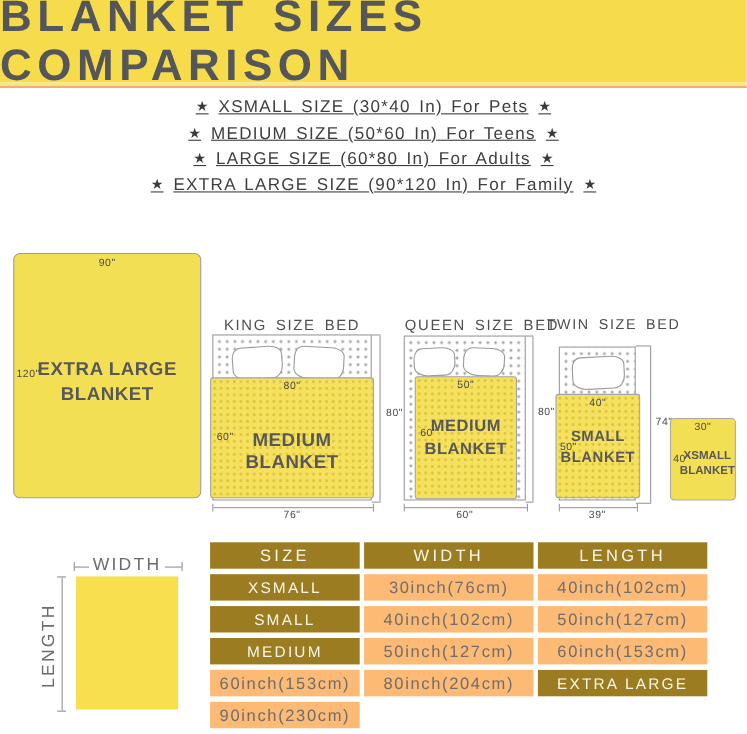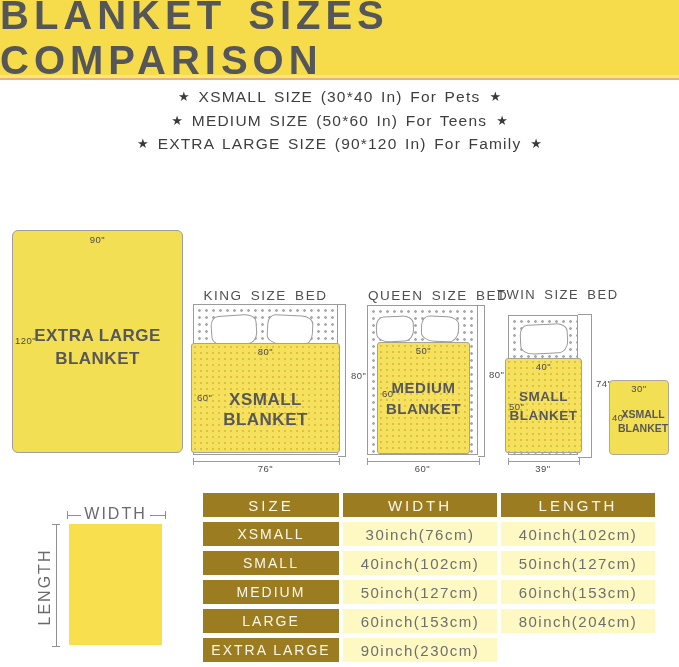--- a/index.html
+++ b/index.html
@@ -10,21 +10,21 @@
   .banner{position:absolute;left:0;top:0;width:679px;height:75px;background:#F6DC4B;
           display:flex;align-items:center;justify-content:center;}
   .banner h1{margin:0;font-size:40px;font-weight:bold;letter-spacing:5px;color:#55565A;
              word-spacing:6px;}
   .banner-strip1{position:absolute;left:0;top:75px;width:679px;height:3px;background:#FAE77E;}
   .banner-strip2{position:absolute;left:0;top:78px;width:679px;height:2px;background:#EFAE72;}
 
   
   .features{position:absolute;left:0;top:85px;width:679px;text-align:center;}
   .feature-line{height:23.5px;line-height:23.5px;font-size:15.5px;letter-spacing:1.2px;
-                word-spacing:2px;color:#3E3E3E;}
+                word-spacing:2px;color:#3E3E3E;text-decoration:underline;}
   .star{font-size:13px;color:#3A3A3A;margin:0 9px;letter-spacing:0;vertical-align:1px;}
 
   
   .abs{position:absolute;}
   .bed{background-color:#FFFFFF;border:1.5px solid #9B9B9B;
        background-image:radial-gradient(#A9A9A9 1.1px,transparent 1.6px);
        background-size:7px 7px;background-position:2px 2px;box-sizing:border-box;}
   .pillow{background:#FFFFFF;border:1.5px solid #9B9B9B;box-sizing:border-box;
           border-radius:8px 12px 10px 14px / 10px 8px 12px 9px;}
   .blanket{background-color:#F5E15E;border:1px solid #A3A3A3;border-radius:3px;
@@ -61,62 +61,63 @@
   .legend-lline{position:absolute;left:52px;top:524px;width:8px;height:121px;
                 border-top:1px solid #8F8F8F;border-bottom:1px solid #8F8F8F;}
   .legend-lline::before{content:"";position:absolute;left:4px;top:0;bottom:0;
                         border-left:1px solid #8F8F8F;}
   .legend-llabel{position:absolute;left:-35px;top:578px;width:160px;text-align:center;
                  transform:rotate(-90deg);transform-origin:center;
                  font-size:16px;letter-spacing:2px;color:#6B6B6B;}
   .legend-llabel span{background:#fff;padding:0 3px;}
 
   
-  .size-table{position:absolute;left:203px;top:493px;display:grid;
+  .size-table{position:absolute;left:191px;top:493px;display:grid;
               grid-template-columns:136px 154px 154px;
               grid-auto-rows:24px;column-gap:4px;row-gap:5px;}
   .cell{display:flex;align-items:center;justify-content:center;white-space:nowrap;}
   .th{background:#9C7C20;color:#FBF7EA;font-size:15px;letter-spacing:3px;}
   .td-size{background:#9C7C20;color:#FBF7EA;font-size:14px;letter-spacing:2px;}
-  .td{background:#fef9c3;color:#6E6E6E;font-size:15px;letter-spacing:1.5px;}
+  .td{background:#fdba74;color:#6E6E6E;font-size:15px;letter-spacing:1.5px;}
 </style>
 </head>
 <body>
 
 <div class="page">
 
   <header class="banner">
     <h1>BLANKET SIZES COMPARISON</h1>
   </header>
   <div class="banner-strip1"></div>
   <div class="banner-strip2"></div>
 
   <section class="features">
     <div class="feature-line"><span class="star">★</span><span>XSMALL SIZE (30*40 In) For Pets</span><span class="star">★</span></div>
     <div class="feature-line"><span class="star">★</span><span>MEDIUM SIZE (50*60 In) For Teens</span><span class="star">★</span></div>
+    <div class="feature-line"><span class="star">★</span><span>LARGE SIZE (60*80 In) For Adults</span><span class="star">★</span></div>
     <div class="feature-line"><span class="star">★</span><span>EXTRA LARGE SIZE (90*120 In) For Family</span><span class="star">★</span></div>
   </section>
 
   <div class="blanket-solid abs" style="left:12px;top:230px;width:171px;height:223px;">
     <span class="dim-label" style="left:0;right:0;top:3px;text-align:center;">90"</span>
     <span class="dim-label" style="left:2px;top:104px;">120"</span>
     <div class="blanket-name" style="top:93px;font-size:17px;line-height:23px;letter-spacing:0.5px;">
       <div>EXTRA LARGE</div>
       <div>BLANKET</div>
     </div>
   </div>
 
   <div class="bed-title" style="left:193px;top:288px;width:145px;">KING SIZE BED</div>
   <div class="bed abs" style="left:193px;top:304px;width:145px;height:151px;"></div>
   <div class="pillow abs" style="left:211px;top:315px;width:46px;height:30px;transform:rotate(-4deg);"></div>
   <div class="pillow abs" style="left:267px;top:315px;width:46px;height:30px;transform:rotate(3deg);"></div>
   <div class="blanket abs" style="left:191px;top:343px;width:149px;height:110px;">
     <span class="dim-label" style="left:0;right:0;top:2px;text-align:center;">80"</span>
     <span class="dim-label" style="left:5px;top:48px;">60"</span>
-    <div class="blanket-name" style="top:46px;font-size:17px;letter-spacing:0.5px;">XSMALL BLANKET</div>
+    <div class="blanket-name" style="top:46px;font-size:17px;letter-spacing:0.5px;">MEDIUM BLANKET</div>
   </div>
   <div class="vdim" style="left:338px;top:304px;width:8px;height:151px;"></div>
   <span class="dim-label" style="left:351px;top:370px;">80"</span>
   <div class="hdim" style="left:193px;top:458px;width:145px;"></div>
   <span class="dim-label" style="left:193px;top:463px;width:145px;text-align:center;">76"</span>
 
   <div class="bed-title" style="left:368px;top:288px;width:130px;">QUEEN SIZE BED</div>
   <div class="bed abs" style="left:367px;top:305px;width:111px;height:150px;"></div>
   <div class="pillow abs" style="left:376px;top:316px;width:38px;height:26px;transform:rotate(-3deg);"></div>
   <div class="pillow abs" style="left:421px;top:316px;width:38px;height:26px;transform:rotate(2deg);"></div>
@@ -174,21 +175,20 @@
     <div class="cell td">40inch(102cm)</div>
 
     <div class="cell td-size">SMALL</div>
     <div class="cell td">40inch(102cm)</div>
     <div class="cell td">50inch(127cm)</div>
 
     <div class="cell td-size">MEDIUM</div>
     <div class="cell td">50inch(127cm)</div>
     <div class="cell td">60inch(153cm)</div>
 
-    <div class="cell td-size">LARGE</div>
     <div class="cell td">60inch(153cm)</div>
     <div class="cell td">80inch(204cm)</div>
 
     <div class="cell td-size">EXTRA LARGE</div>
     <div class="cell td">90inch(230cm)</div>
   </section>
 
 </div>
 
 </body></html>

